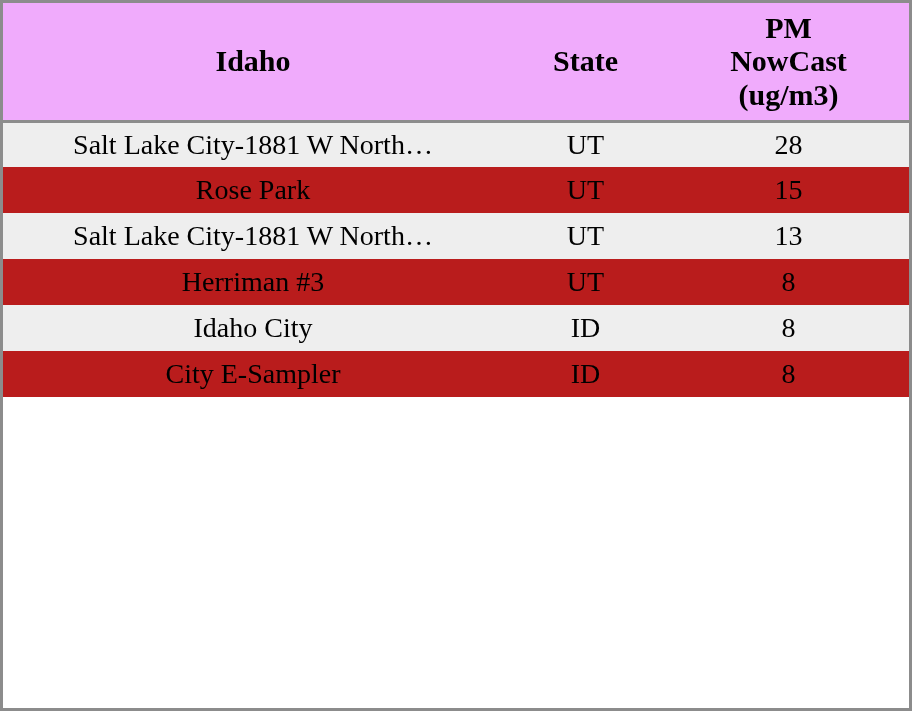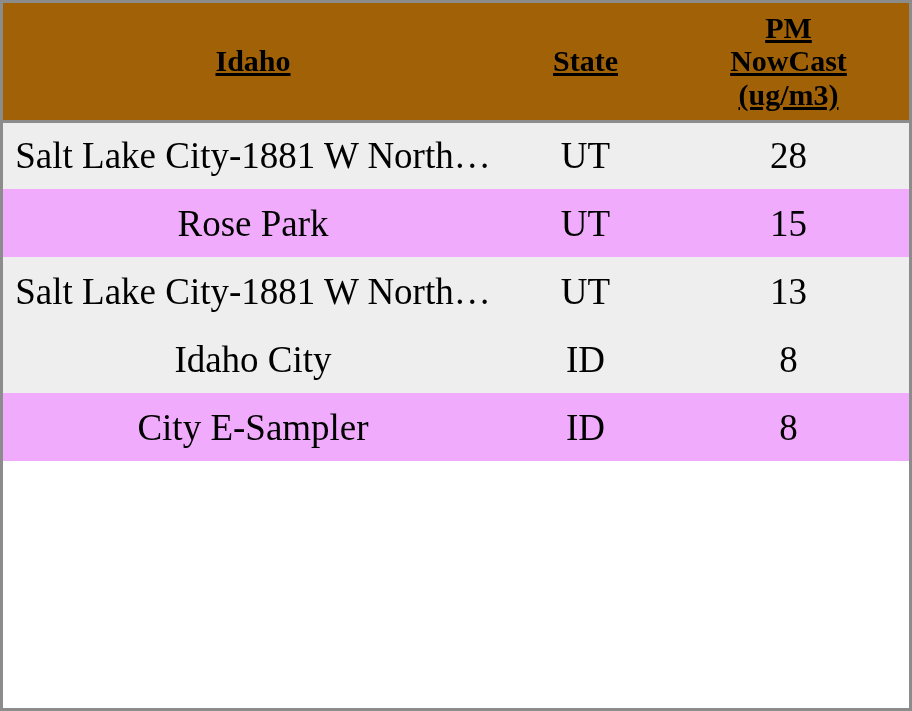--- a/index.html
+++ b/index.html
@@ -23,47 +23,46 @@
   table.data-table {
     width: 100%;
     border-collapse: collapse;
     table-layout: fixed;
   }
   col.col-site   { width: 500px; }
   col.col-state  { width: 165px; }
   col.col-value  { width: 241px; }
 
   thead th {
-    background: #a16207;
+    background: #f0abfc;
     color: #000000;
     font-weight: bold;
     font-size: 30px;
     text-align: center;
     vertical-align: middle;
     padding: 6px 4px;
     height: 118px;
     box-sizing: border-box;
     border-bottom: 3px solid #8c8c8c;
     line-height: 1.12;
-    text-decoration: underline;
   }
   tbody td {
-    font-size: 37px;
+    font-size: 28px;
     text-align: center;
     vertical-align: middle;
-    height: 68px;
+    height: 46px;
     padding: 0 6px;
     color: #000000;
     box-sizing: border-box;
     white-space: nowrap;
     overflow: hidden;
     text-overflow: ellipsis;
   }
   tbody tr.odd td  { background: #eeeeee; }
-  tbody tr.even td { background: #f0abfc; }
+  tbody tr.even td { background: #b91c1c; }
 </style>
 </head>
 <body>
 
 <div class="table-wrap">
   <table class="data-table">
     <colgroup>
       <col class="col-site">
       <col class="col-state">
       <col class="col-value">
@@ -92,20 +91,25 @@
       <tr class="even">
         <td>Rose Park</td>
         <td>UT</td>
         <td>15</td>
       </tr>
       <tr class="odd">
         <td>Salt Lake City-1881 W North…</td>
         <td>UT</td>
         <td>13</td>
       </tr>
+      <tr class="even">
+        <td>Herriman #3</td>
+        <td>UT</td>
+        <td>8</td>
+      </tr>
       <tr class="odd">
         <td>Idaho City</td>
         <td>ID</td>
         <td>8</td>
       </tr>
       <tr class="even">
         <td>City E-Sampler</td>
         <td>ID</td>
         <td>8</td>
       </tr>

